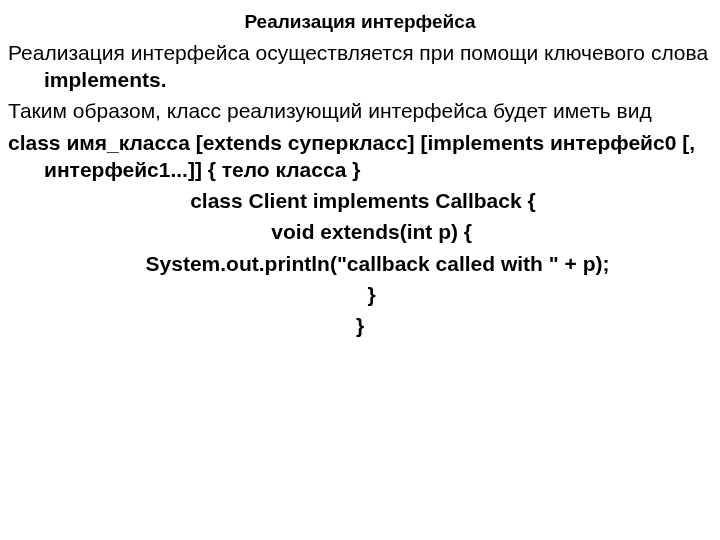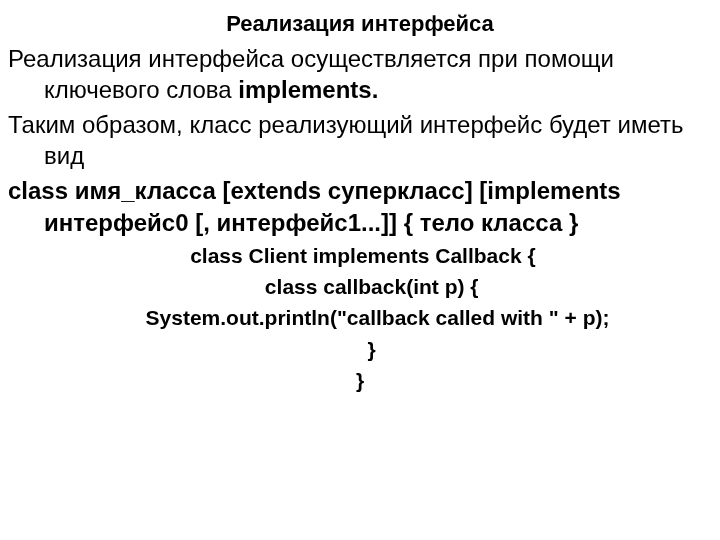--- a/index.html
+++ b/index.html
@@ -12,26 +12,26 @@
     color: #000000;
   }
   .page {
     box-sizing: border-box;
     padding: 10px 8px 0 8px;
     width: 720px;
   }
   .title {
     text-align: center;
     font-weight: bold;
-    font-size: 22px;
+    font-size: 19px;
     line-height: 1.3;
     margin-bottom: 4px;
   }
   .para {
-    font-size: 24px;
+    font-size: 21px;
     line-height: 1.3;
     margin: 0 0 4px 0;
     text-indent: 0;
     padding-left: 36px;
   }
   
   .hang {
     padding-left: 36px;
     text-indent: -36px;
   }
@@ -50,27 +50,27 @@
 
 <div class="page">
 
   <div class="title">Реализация интерфейса</div>
 
   <div class="para hang">
     <span>Реализация интерфейса осуществляется при помощи ключевого слова </span><span class="bold">implements.</span>
   </div>
 
   <div class="para hang">
-    <span>Таким образом, класс реализующий интерфейс будет иметь вид</span>
+    <span>Таким образом, класс реализующий интерфейса будет иметь вид</span>
   </div>
 
   <div class="para hang bold">
     <span>class имя_класса [extends суперкласс] [implements интерфейс0 [, интерфейс1...]] { тело класса }</span>
   </div>
 
 
   <div class="code-line"> class Client implements Callback {</div>
-  <div class="code-line">    class callback(int p) {</div>
+  <div class="code-line">    void extends(int p) {</div>
   <div class="code-line">      System.out.println("callback called with " + p);</div>
   <div class="code-line">    }</div>
   <div class="code-line">}</div>
 
 </div>
 
 </body></html>

